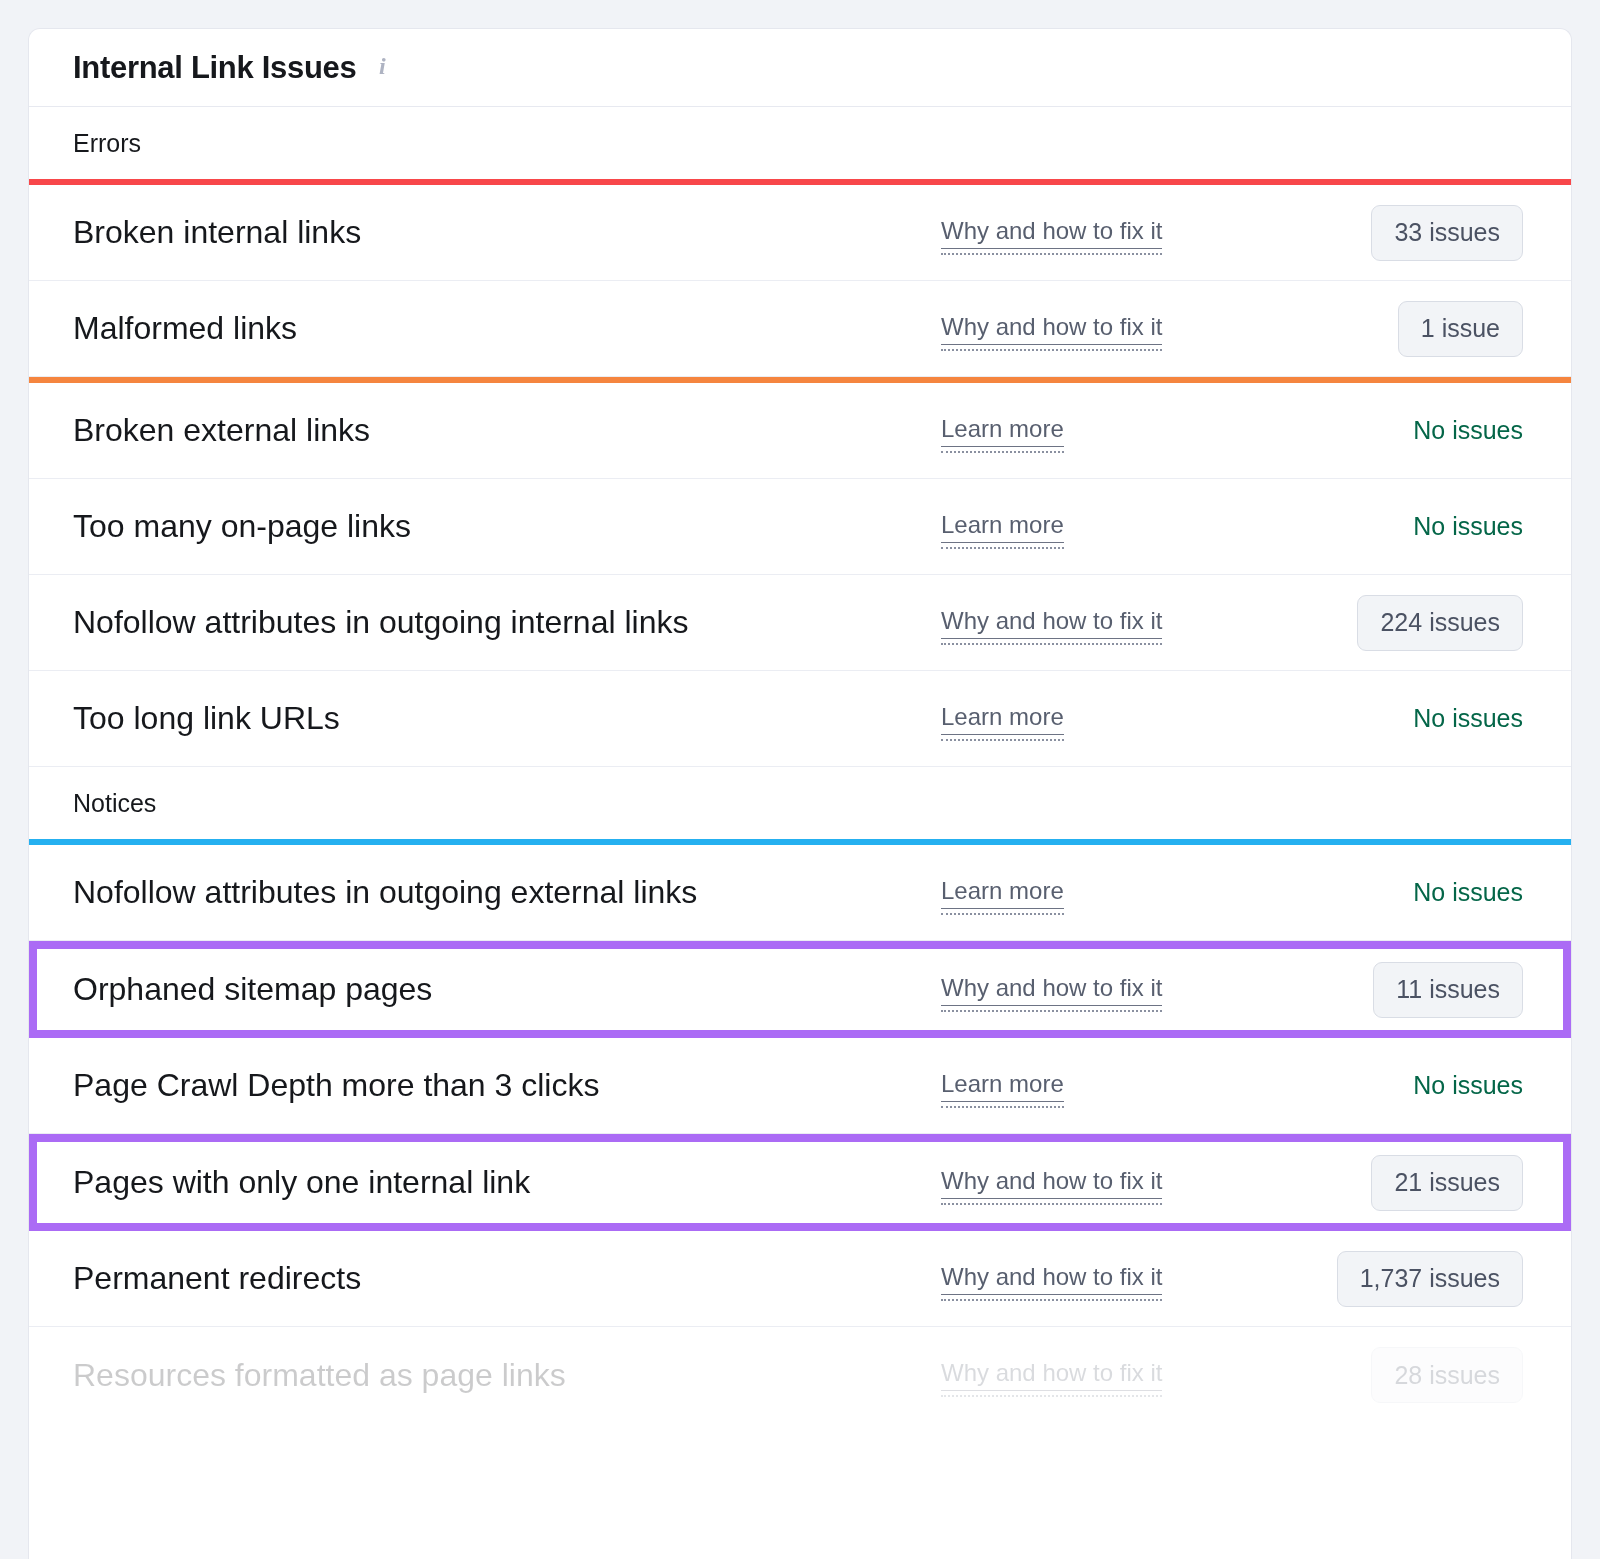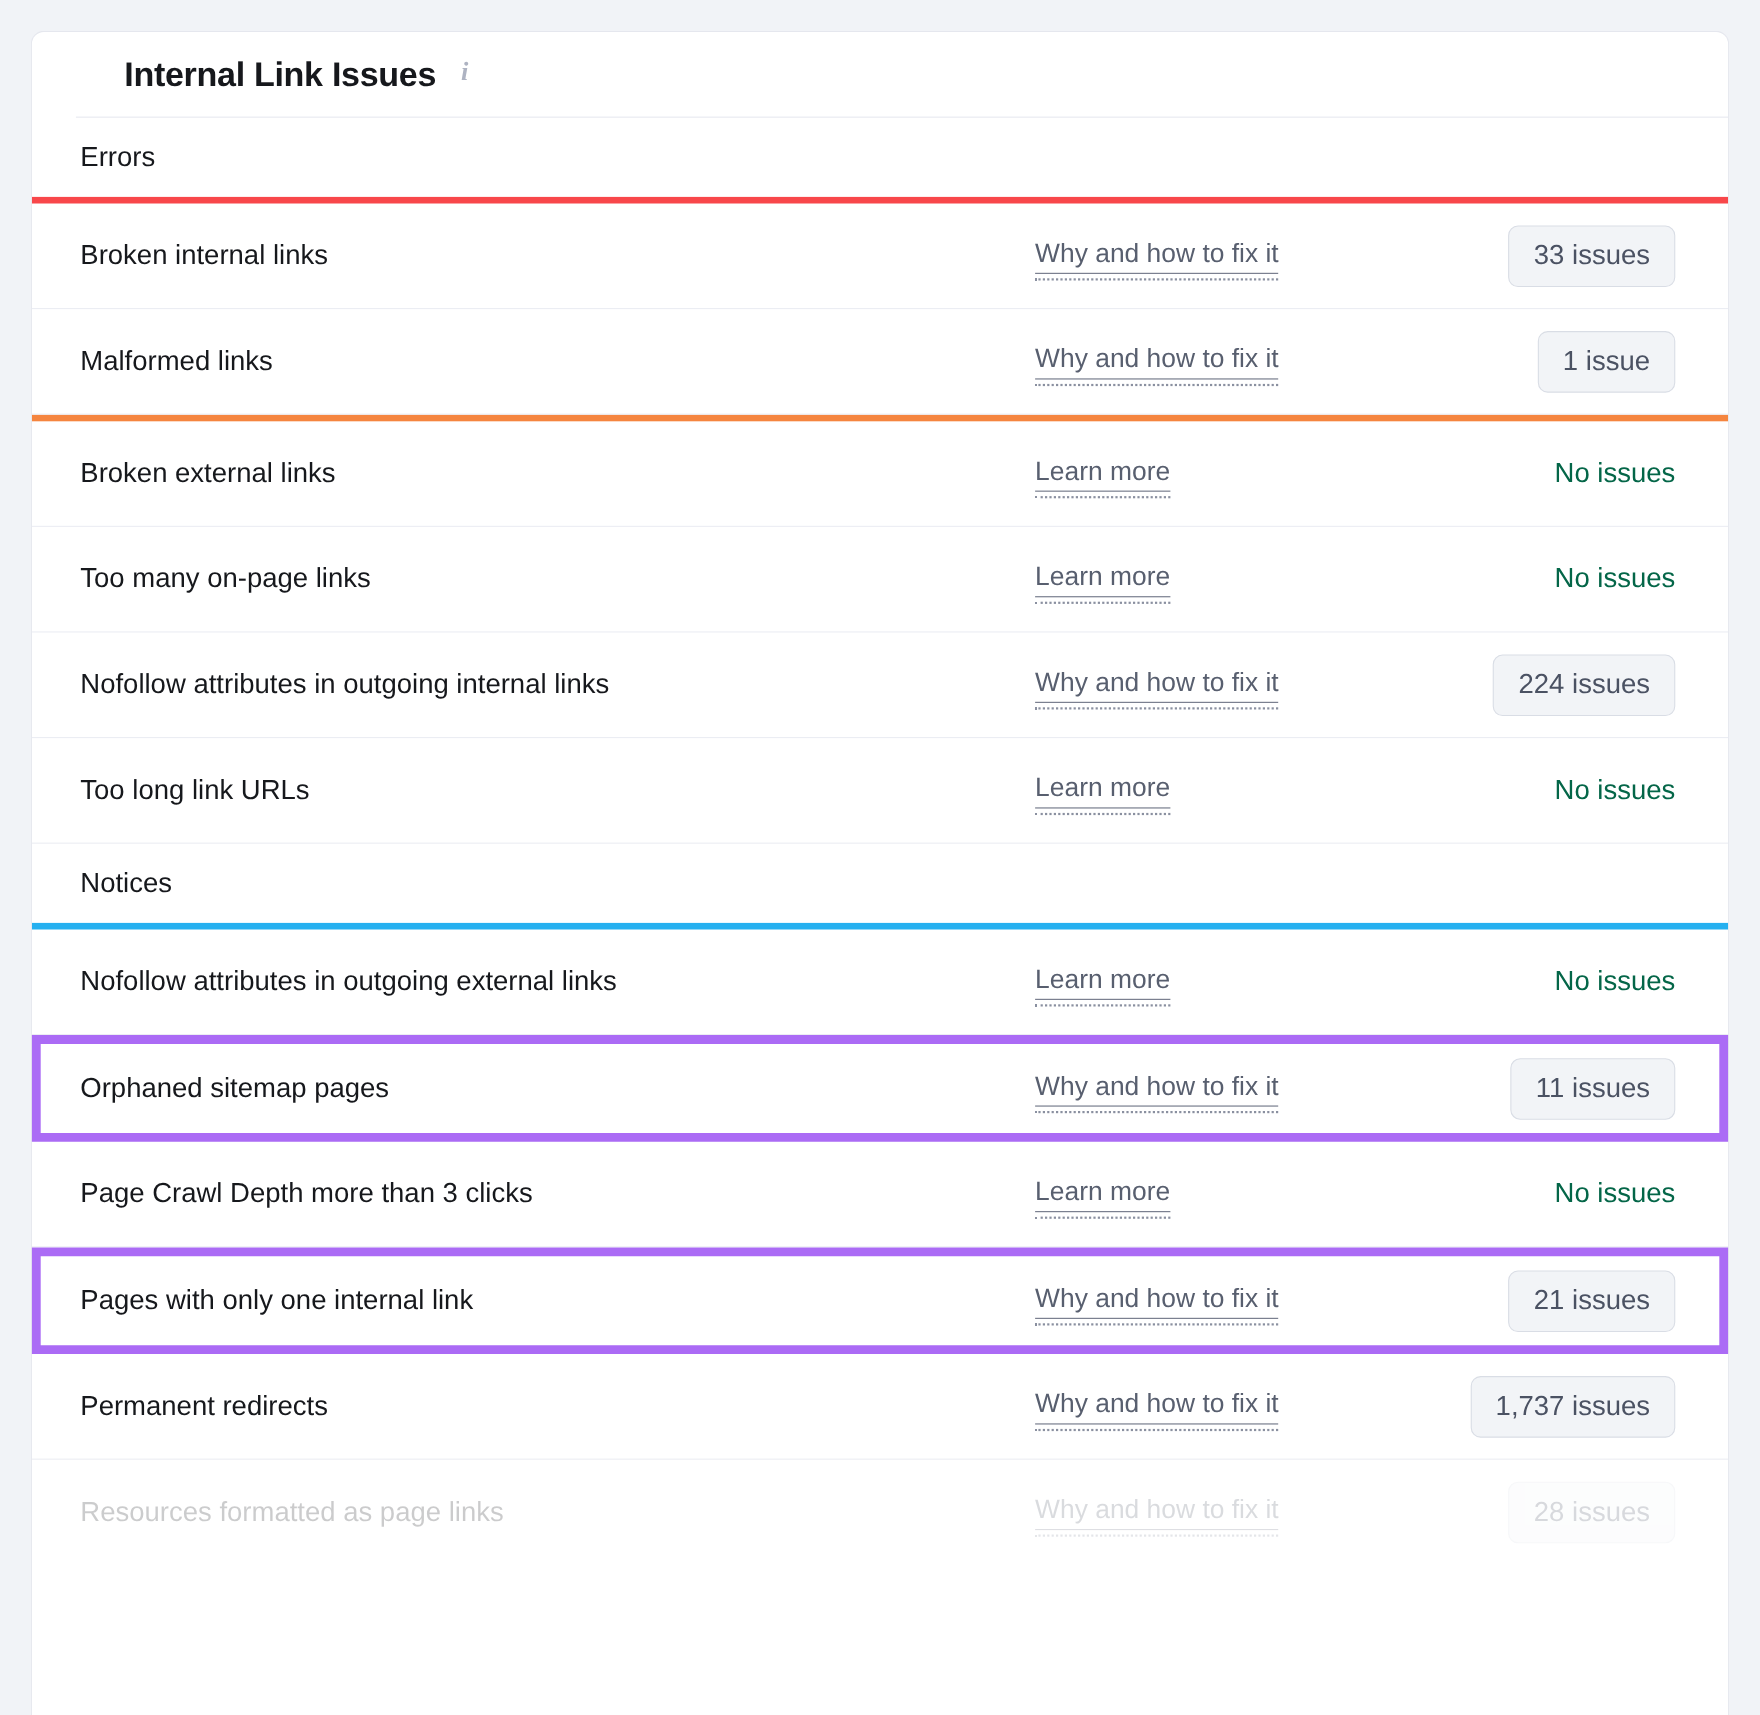--- a/index.html
+++ b/index.html
@@ -35,21 +35,20 @@
   }
 
   
   .card-header {
     height: 78px;
     display: flex;
     align-items: center;
     padding: 0 18px 0 44px;
     border-bottom: 1px solid #e7e9f0;
     box-sizing: border-box;
-    margin-left: 40px;
   }
   .card-title {
     font-size: 31px;
     font-weight: bold;
     color: #16181c;
     letter-spacing: -0.3px;
   }
   .info-icon {
     margin-left: 16px;
     width: 20px;
@@ -92,21 +91,21 @@
     display: flex;
     align-items: center;
     border-bottom: 1px solid #ebedf3;
     box-sizing: border-box;
   }
   .row.no-border { border-bottom: none; }
 
   .row .row-label {
     position: absolute;
     left: 44px;
-    font-size: 25px;
+    font-size: 32px;
     color: #16181c;
     white-space: nowrap;
   }
   .row .row-link {
     position: absolute;
     left: 912px;
     font-size: 24px;
     color: #585f6f;
     text-decoration: none;
     border-bottom: 1px solid #6d7384;

